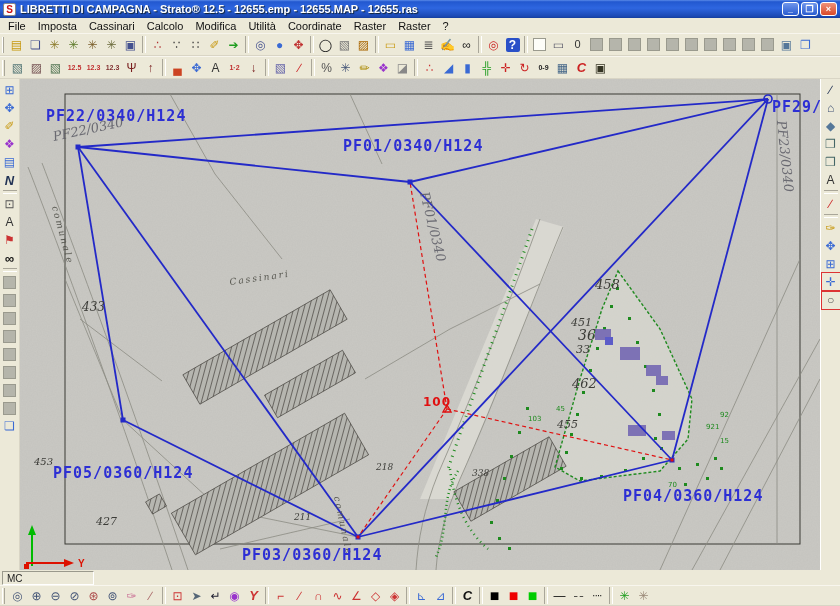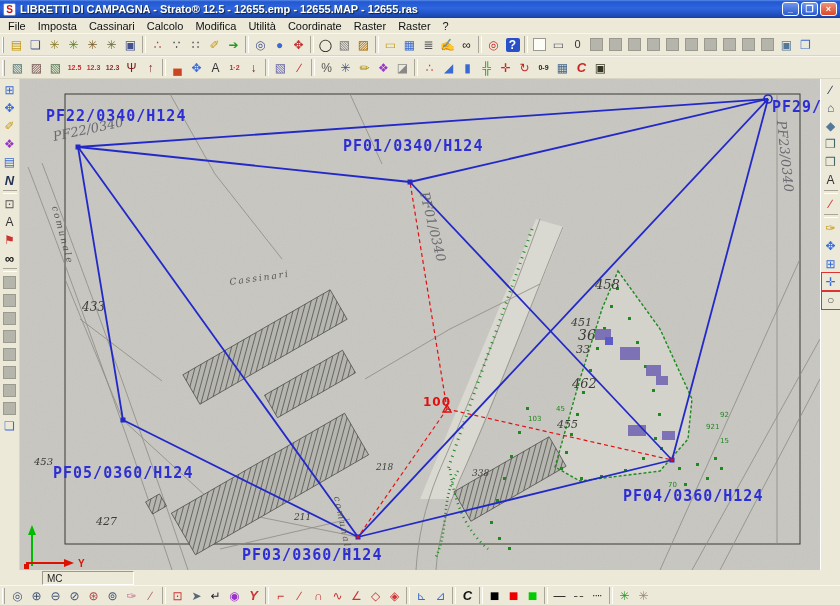--- a/index.html
+++ b/index.html
@@ -73,21 +73,21 @@
   .mapnum { fill:#3c3c38; font-style:italic; font-family:"DejaVu Serif",serif; }
   .roadlab { fill:#55554e; font:italic 9px "DejaVu Serif",serif; letter-spacing:2px; }
   .greenlab { fill:#1e8a1e; font:7px "DejaVu Sans",sans-serif; }
 
   
   .statusbar { height:15px; display:flex; gap:2px; padding:1px 2px 0 2px;
     background:#ece9d8; font-size:10px; color:#222; }
   .spanel { border:1px solid; border-color:#9a998c #fff #fff #9a998c;
     padding:0 4px; display:flex; align-items:center; white-space:nowrap; overflow:hidden; }
   .spanel.msg { flex:0 0 420px; }
-  .spanel.mode { flex:0 0 92px;margin-left:40px; }
+  .spanel.mode { flex:0 0 92px; }
   .spanel.coords { flex:1; }
 </style>
 </head>
 <body>
 
 <div class="titlebar">
   <div class="app-icon">S</div>
   <div class="title-text">LIBRETTI DI CAMPAGNA - Strato® 12.5 - 12655.emp - 12655.MAP - 12655.ras</div>
   <div class="winbtns">
 

